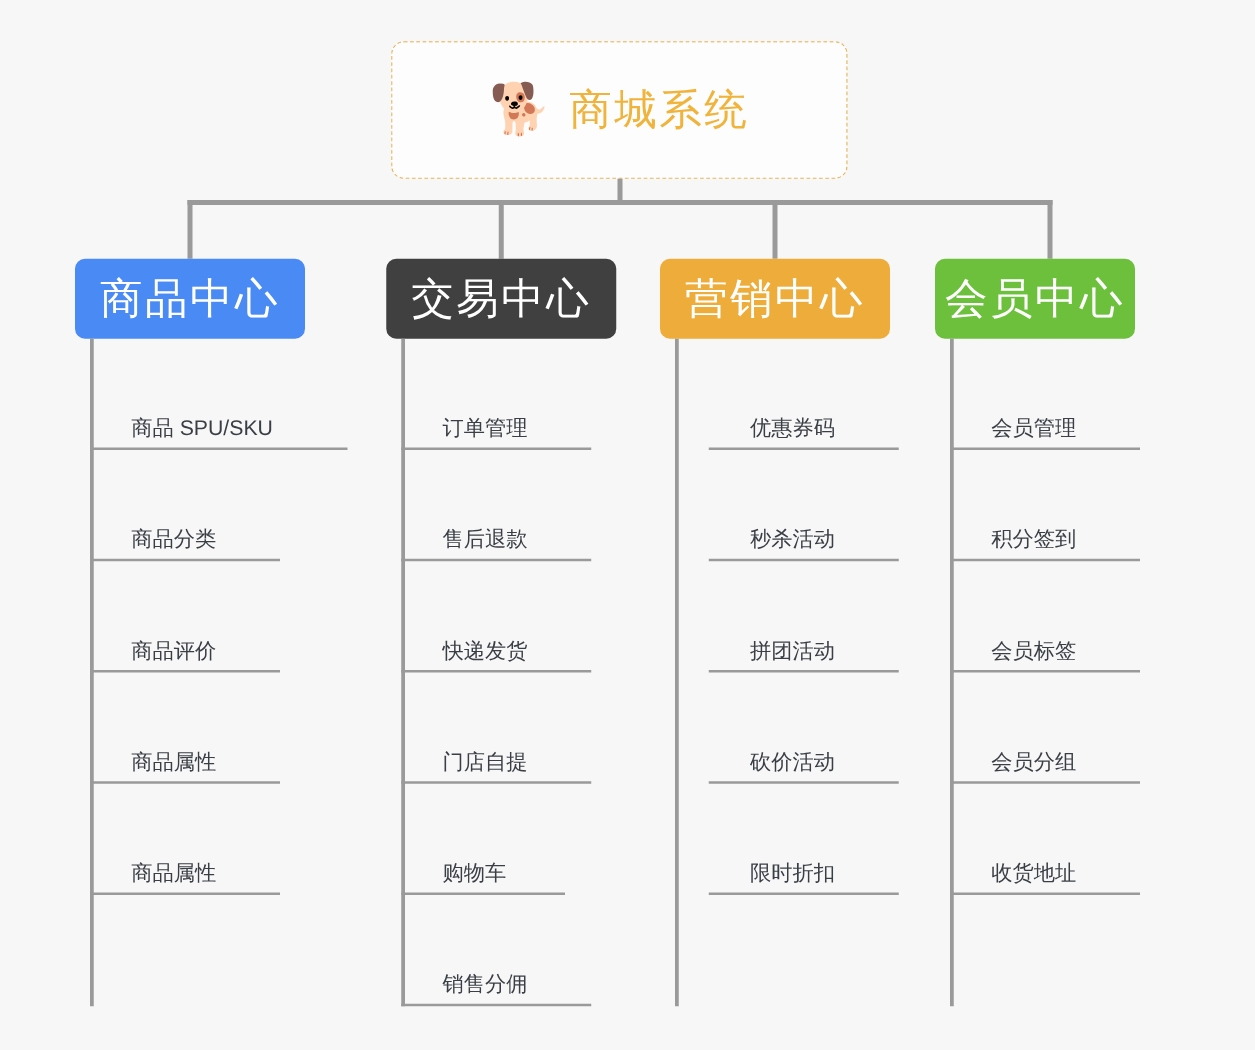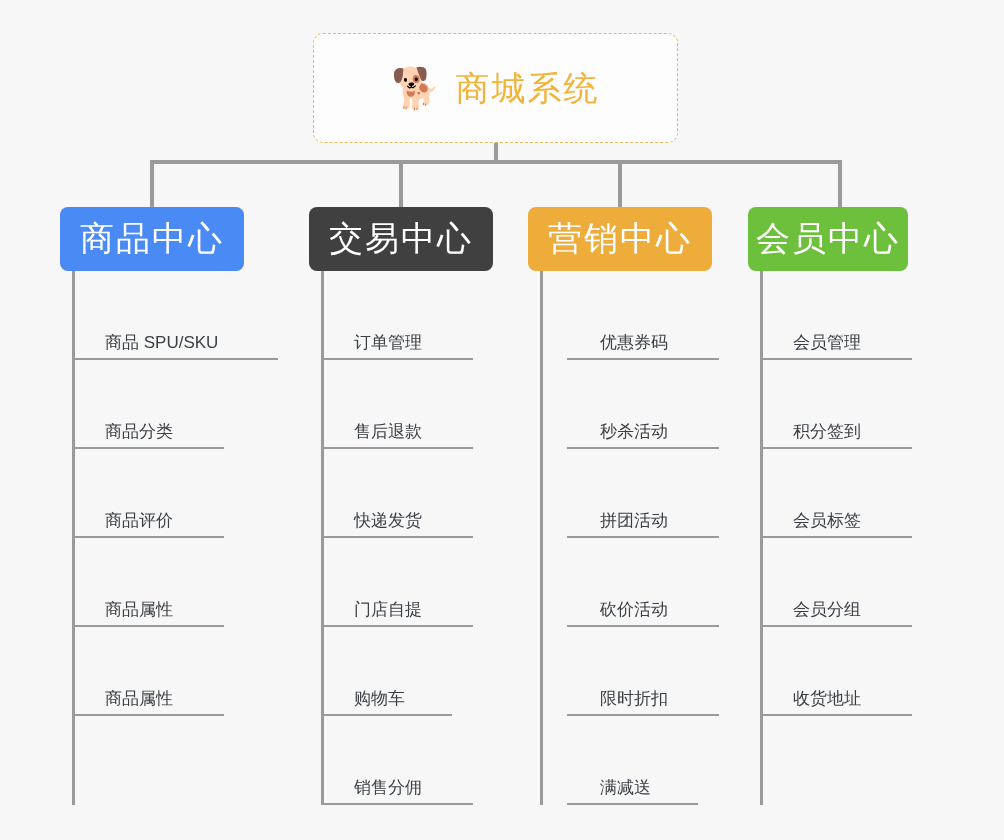--- a/index.html
+++ b/index.html
@@ -213,24 +213,20 @@
           <div class="leaf-rule" style="width: 152px;"></div>
         </div>
         <div class="leaf-item">
           <span class="leaf-label">砍价活动</span>
           <div class="leaf-rule" style="width: 152px;"></div>
         </div>
         <div class="leaf-item">
           <span class="leaf-label">限时折扣</span>
           <div class="leaf-rule" style="width: 152px;"></div>
         </div>
-        <div class="leaf-item">
-          <span class="leaf-label">满减送</span>
-          <div class="leaf-rule" style="width: 131px;"></div>
-        </div>
       </div>
       <div class="conn conn-drop" style="left: 838px;"></div>
       <div class="cat-head" style="left: 748px; width: 160px; background: rgb(108, 192, 60);">
         <span>会员中心</span>
       </div>
       <div class="leaf-col" style="left: 760px;">
         <div class="leaf-spine" style="height: 534px;"></div>
         <div class="leaf-item">
           <span class="leaf-label">会员管理</span>
           <div class="leaf-rule" style="width: 152px;"></div>

